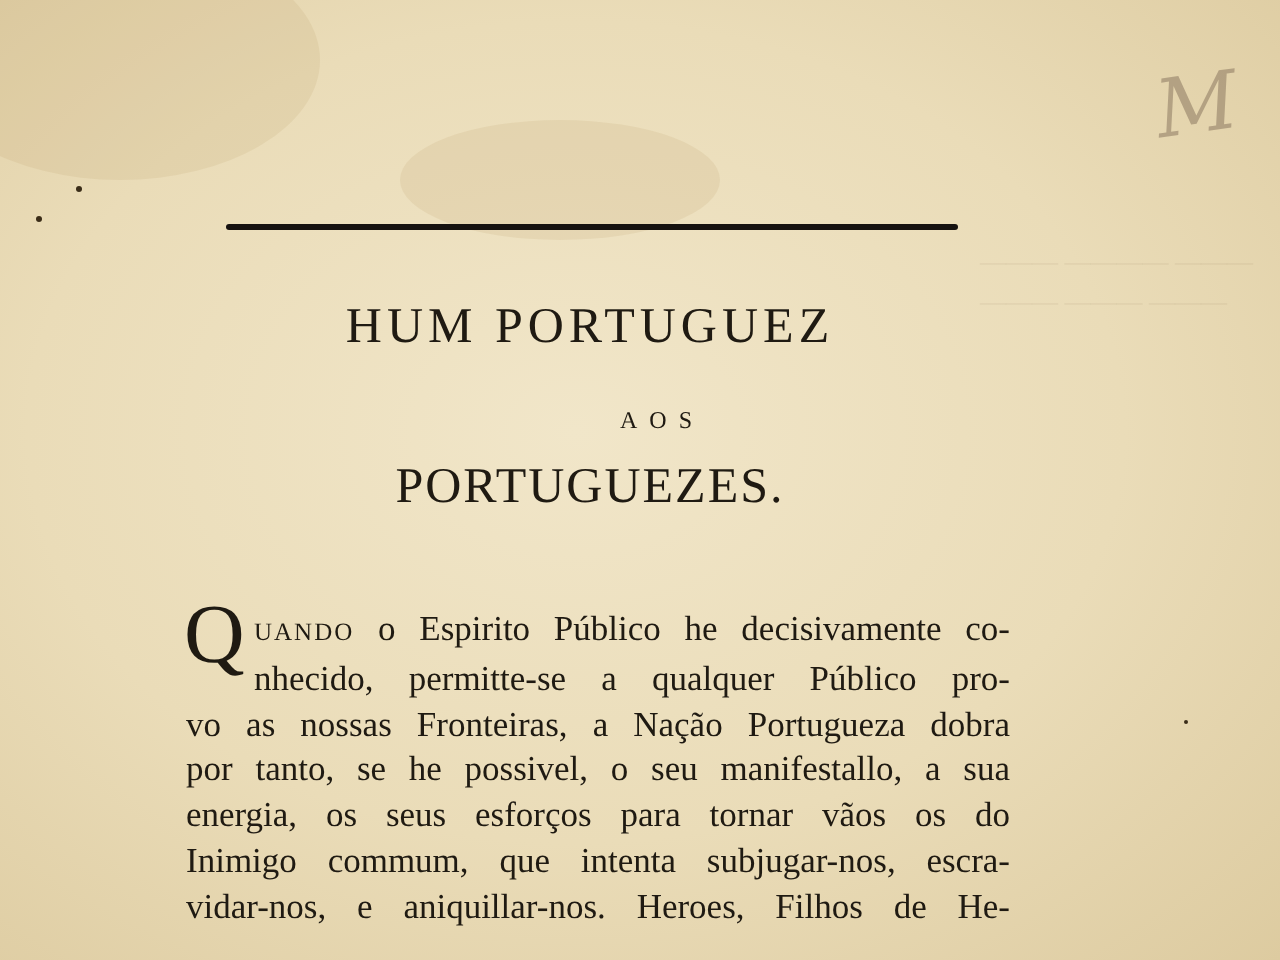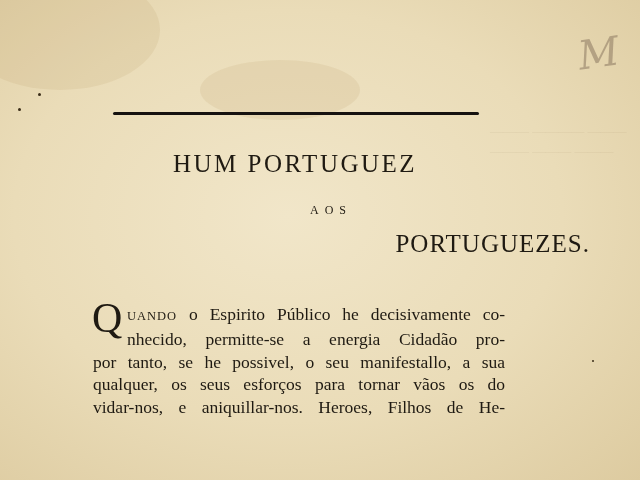--- a/index.html
+++ b/index.html
@@ -22,21 +22,21 @@
   }
   .title-1 {
     position:absolute; left:0; width:590px; top:150px; text-align:center;
     font-size:25px; letter-spacing:2.5px;
   }
   .title-2 {
     position:absolute; left:0; width:590px; top:203px; text-align:center;
     font-size:12px; letter-spacing:6px;margin-left:36px;
   }
   .title-3 {
-    position:absolute; left:0; width:590px; top:230px; text-align:right;
+    position:absolute; left:0; width:590px; top:230px; text-align:center;
     font-size:25px; letter-spacing:1px;
   }
   .body {
     position:absolute; left:93px; top:303px; width:412px;
     font-size:17.5px; line-height:22.8px; text-align:justify;
   }
   .body .line { display:block; white-space:nowrap; text-align-last:justify; }
   .dropcap {
     position:absolute; left:92px; top:297px; font-size:42px; line-height:42px;
   }
@@ -61,19 +61,21 @@
   <div class="rule"></div>
 
   <div class="title-1">HUM PORTUGUEZ</div>
   <div class="title-2">AOS</div>
   <div class="title-3">PORTUGUEZES.</div>
 
   <div class="dropcap">Q</div>
 
   <div class="body">
     <span class="line indent"><span class="smallcaps">UANDO</span> <span>o Espirito Público he decisivamente co-</span></span>
-    <span class="line indent">nhecido, permitte-se a energia Cidadão pro-</span>
+    <span class="line indent">nhecido, permitte-se a qualquer Público pro-</span>
+    <span class="line">vo as nossas Fronteiras, a Nação Portugueza dobra</span>
     <span class="line">por tanto, se he possivel, o seu manifestallo, a sua</span>
-    <span class="line">qualquer, os seus esforços para tornar vãos os do</span>
+    <span class="line">energia, os seus esforços para tornar vãos os do</span>
+    <span class="line">Inimigo commum, que intenta subjugar-nos, escra-</span>
     <span class="line">vidar-nos, e aniquillar-nos. Heroes, Filhos de He-</span>
 
   </div>
 </div>
 
 </body></html>

